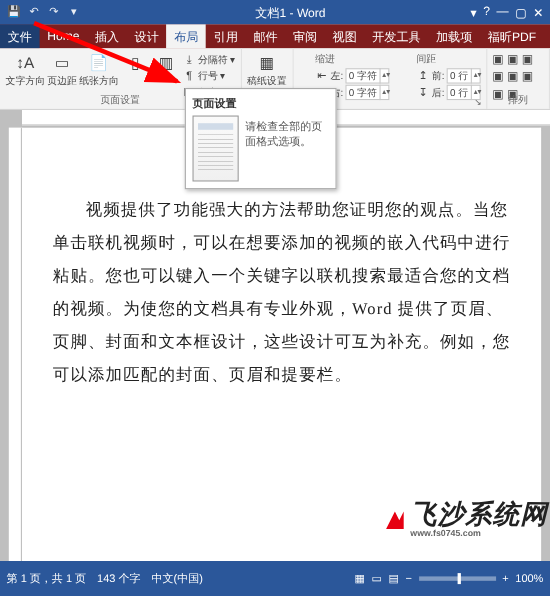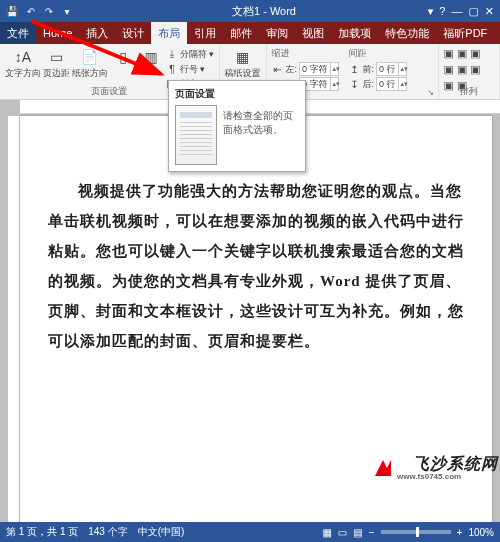--- a/index.html
+++ b/index.html
@@ -17,44 +17,44 @@
   .group .grpname { position: absolute; bottom: 1px; left: 0; right: 0; text-align: center; font-size: 9px; color: #666; }
   .group .launcher { position: absolute; bottom: 1px; right: 2px; width: 10px; height: 10px; font-size: 8px; color: #666; text-align: center; line-height: 10px; }
   .ribbtn { display: inline-flex; flex-direction: column; align-items: center; font-size: 9px; color: #444; min-width: 26px; }
   .ribbtn .icon { width: 20px; height: 20px; display: inline-flex; align-items: center; justify-content: center; font-size: 14px; }
   .ribsmall { font-size: 9px; color: #444; display: flex; align-items: center; gap: 2px; height: 14px; white-space: nowrap; }
   .ribsmall .sicon { width: 12px; height: 12px; display: inline-flex; align-items: center; justify-content: center; font-size: 10px; }
   .numbox { display: inline-flex; align-items: center; border: 1px solid #c8c8c8; height: 14px; font-size: 9px; background: #fff; }
   .numbox span { padding: 4px 2px; }
   .numbox .spin { width: 8px; border-left: 1px solid #c8c8c8; text-align: center; color: #666; font-size: 7px; line-height: 6px; }
   .g-para .fields { display: flex; gap: 10px; }
-  .g-para .col { display: flex; flex-direction: column; gap: 1px; }
+  .g-para .col { display: flex; flex-direction: column; gap: 1px; margin-left: 15px; }
   .g-para .col .hdr { font-size: 9px; color: #666; margin-bottom: 1px; }
-  .doc-area { position: absolute; top: 100px; left: 0; right: 0; bottom: 18px; background: #bfbfbf; font-weight: bold; }
+  .doc-area { position: absolute; top: 100px; left: 0; right: 0; bottom: 18px; background: #bfbfbf; }
   .ruler { height: 14px; background: #fff; border-bottom: 1px solid #ccc; margin-left: 20px; }
   .page { position: absolute; top: 16px; left: 20px; right: 8px; bottom: 0; background: #fff; box-shadow: 0 0 2px rgba(0,0,0,0.3); padding: 60px 28px 0 28px; }
   .page-text { font-size: 15px; color: #222; line-height: 2.0; font-family: SimSun, serif; text-indent: 2em; letter-spacing: 1px; }
   .vruler { position: absolute; top: 16px; left: 8px; width: 12px; bottom: 0; background: #fff; border-right: 1px solid #ccc; }
-  .statusbar { position: absolute; bottom: 0; left: 0; right: 0; height: 20px; background: #2b579a; color: #fff; display: flex; align-items: center; font-size: 10px; padding: 0 6px; gap: 10px; }
+  .statusbar { position: absolute; bottom: 0; left: 0; right: 0; height: 32px; background: #2b579a; color: #fff; display: flex; align-items: center; font-size: 10px; padding: 0 6px; gap: 10px; }
   .statusbar .right { margin-left: auto; display: flex; gap: 6px; align-items: center; }
   .zoom { width: 70px; height: 4px; background: rgba(255,255,255,.4); position: relative; }
   .zoom::after { content: ''; position: absolute; left: 35px; top: -3px; width: 3px; height: 10px; background: #fff; }
   .tooltip { position: absolute; top: 80px; left: 168px; width: 138px; background: #ffffff; border: 1px solid #aaa; box-shadow: 1px 2px 4px rgba(0,0,0,.3); z-index: 10; padding: 6px; font-size: 10px; color: #555; display: flex; gap: 6px; }
   .tooltip .thumb { width: 42px; height: 60px; border: 1px solid #999; background: linear-gradient(#fafafa,#f0f0f0); position: relative; flex-shrink: 0; }
   .tooltip .thumb::before { content:''; position:absolute; top:6px; left:4px; right:4px; height:6px; background:#d0dbe8; }
   .tooltip .thumb::after { content:''; position:absolute; top:16px; left:4px; right:4px; bottom:6px; background:repeating-linear-gradient(#ccc,#ccc 1px,transparent 1px,transparent 4px); }
   .tooltip .tt-text { line-height: 1.4; }
   .tooltip .tt-title { font-weight: bold; color: #333; margin-bottom: 2px; }
   .arrow { position: absolute; z-index: 20; pointer-events: none; }
   .arrow svg { width: 160px; height: 80px; }
   .watermark { position: absolute; top: 455px; right: 2px; z-index: 25; display: flex; align-items: center; gap: 4px; font-size: 13px; color: #222; }
   .watermark .logo { width: 20px; height: 20px; }
   .watermark .logo svg { width: 100%; height: 100%; }
   .watermark .txt { display: flex; flex-direction: column; line-height: 1.1; }
-  .watermark .txt .main { font-size: 16px; font-weight: 800; font-style: italic; letter-spacing: 1px; margin-left: 16px; }
+  .watermark .txt .main { font-size: 24px; font-weight: 800; font-style: italic; letter-spacing: 1px; }
   .watermark .txt .sub { font-size: 8px; color: #666; font-weight: bold; }
 </style>
 </head>
 <body>
 
 <div class="titlebar">
   <div class="qat">
     <span>💾</span>
     <span>↶</span>
     <span>↷</span>
@@ -73,22 +73,22 @@
 <div class="tabs">
   <div class="tab" style="background:#1e3e70;">文件</div>
   <div class="tab">Home</div>
   <div class="tab">插入</div>
   <div class="tab">设计</div>
   <div class="tab active">布局</div>
   <div class="tab">引用</div>
   <div class="tab">邮件</div>
   <div class="tab">审阅</div>
   <div class="tab">视图</div>
+  <div class="tab">开发工具</div>
   <div class="tab">加载项</div>
-  <div class="tab">特色功能</div>
   <div class="tab">福昕PDF</div>
 
 </div>
 
 <div class="ribbon">
 
   <div class="group" style="min-width:164px">
     <div style="display:flex;gap:2px;">
       <div class="ribbtn">
         <span class="icon">↕A</span>

